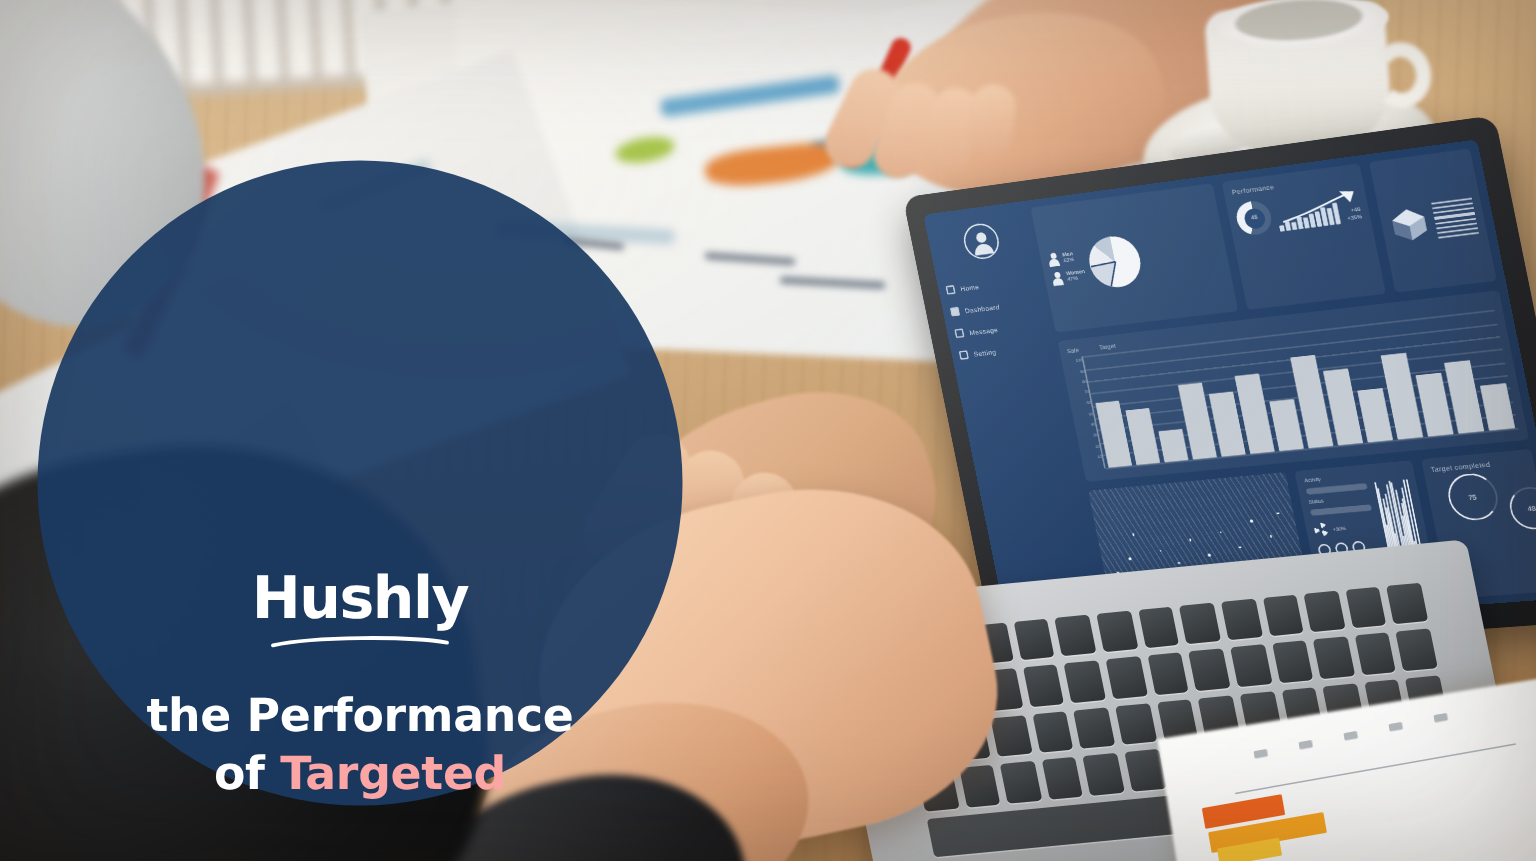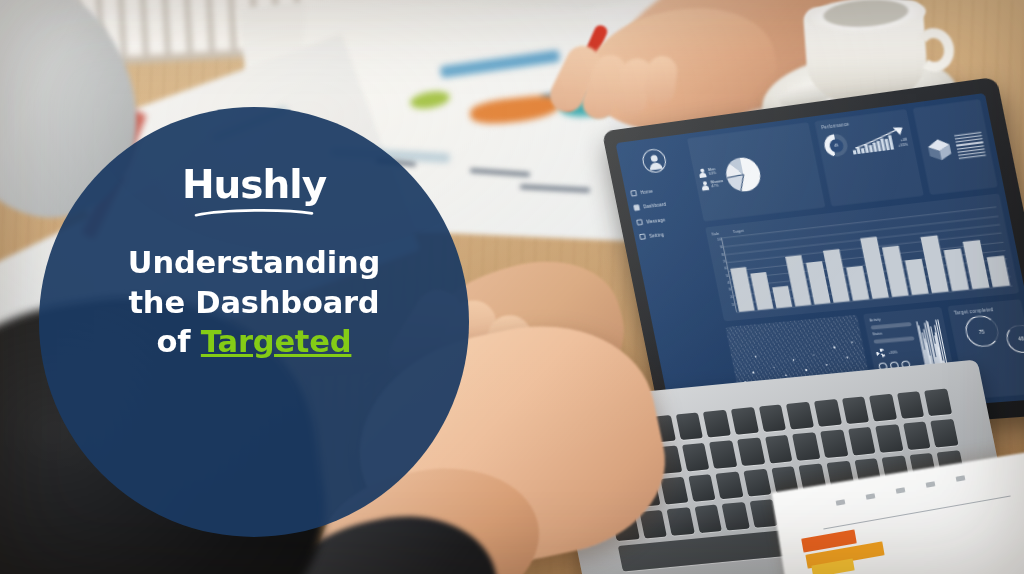--- a/index.html
+++ b/index.html
@@ -332,39 +332,40 @@
   .rb3{left:812px;top:562px;width:42px;height:12px;background:#f5c132;transform:rotate(-10deg);}
 
   
   .photo-fx{position:absolute;inset:0;pointer-events:none;
     background:radial-gradient(ellipse at 30% 20%, rgba(255,235,200,.16), transparent 60%);}
   .vignette{position:absolute;inset:0;pointer-events:none;
     box-shadow:inset 0 0 90px rgba(40,25,10,.28);}
 
   
   .circle{
-    position:absolute;left:39px;top:107px;width:430px;height:430px;border-radius:50%;
+    position:absolute;left:25px;top:107px;width:430px;height:430px;border-radius:50%;
     background:rgba(27,58,99,.93);
     display:flex;flex-direction:column;align-items:center;
     padding-top:58px;
+    justify-content:flex-end;
   }
   .logo{position:relative;text-align:center;}
   .logo-word{
     font-family:"DejaVu Sans",sans-serif;
     font-weight:700;font-size:39px;color:#ffffff;letter-spacing:-1px;line-height:1;
   }
   .logo-swoosh{
     display:block;margin:4px auto 0 auto;width:120px;height:9px;
   }
   .headline{
     margin-top:26px;text-align:center;color:#ffffff;
     font-family:"DejaVu Sans",sans-serif;
     font-weight:700;font-size:30.5px;line-height:1.30;letter-spacing:-.2px;
   }
-  .headline .accent{color:#84cc16;text-decoration:underline;}
+  .headline .accent{color:#fca5a5;}
 </style>
 </head>
 <body>
 
 <div id="stage">
 
   <div class="photo">
     <div class="desk"></div>
     <div class="desk-grain"></div>
 
@@ -754,21 +755,20 @@
 
   <div class="circle">
     <div class="logo">
       <div class="logo-word">Hushly</div>
       <svg class="logo-swoosh" viewBox="0 0 120 9">
         <path d="M2 7.2 C30 1.2, 92 1.0, 118 5.4" stroke="#ffffff" stroke-width="2.6" fill="none" stroke-linecap="round"></path>
       </svg>
     </div>
 
     <div class="headline">
-      <div>Understanding</div>
-      <div>the Dashboard</div>
+      <div>the Performance</div>
       <div>
         <span>of </span><span class="accent">Targeted</span>
       </div>
     </div>
   </div>
 
 </div>
 
 </body></html>

